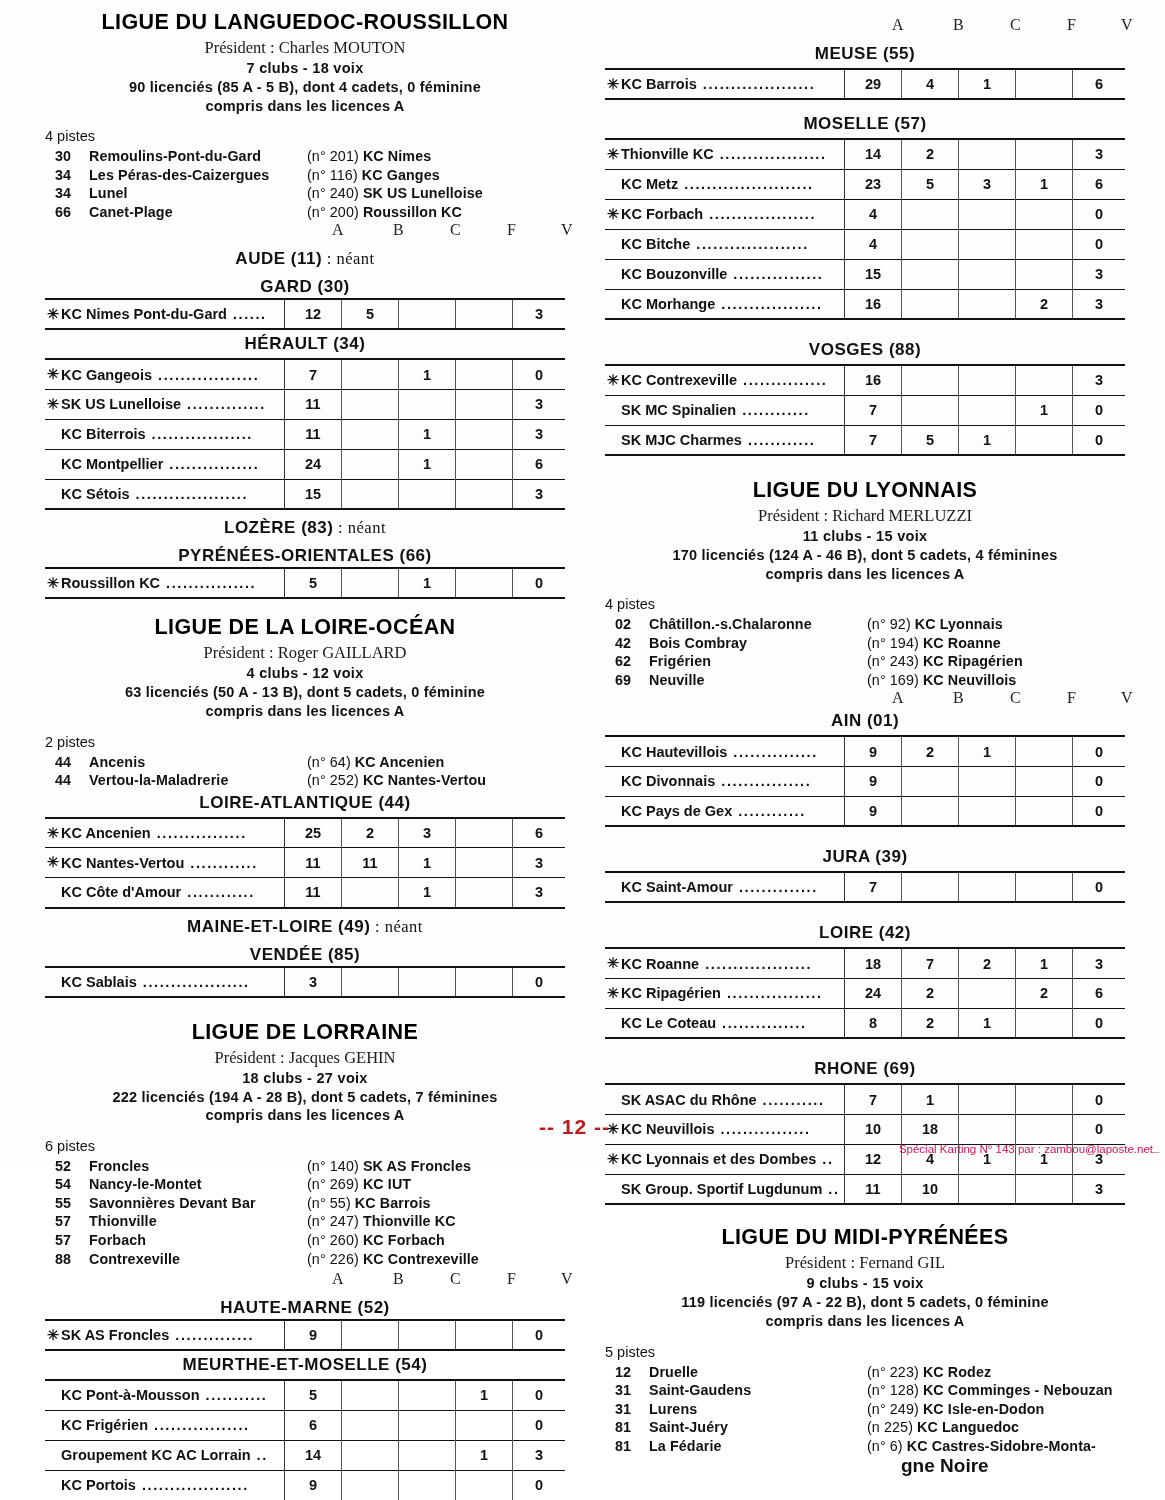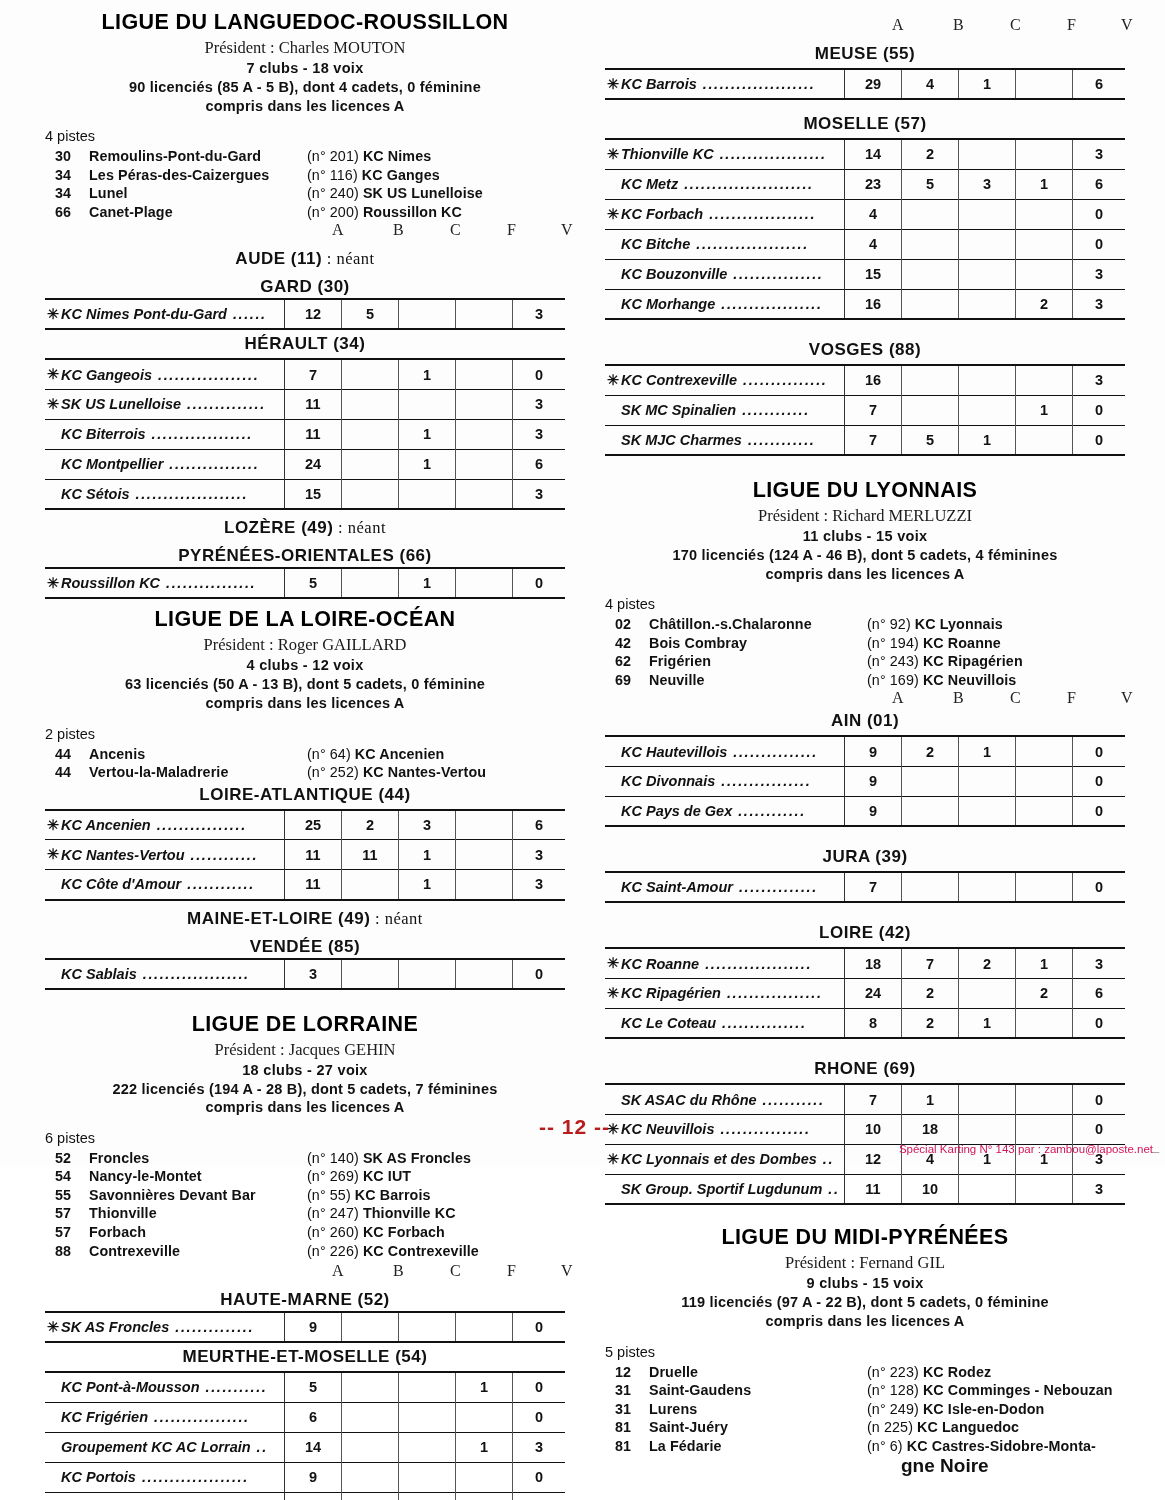--- a/index.html
+++ b/index.html
@@ -131,21 +131,20 @@
     text-align: center;
     font-size: 12px;
     line-height: 1;
     color: #111;
   }
   .c-name {
     position: relative;
     padding-left: 4px;
     white-space: nowrap;
     overflow: hidden;
-    font-style: italic;
   }
   .c-name .nm { }
   .c-name .dots {
     display: inline-block;
     letter-spacing: 1.6px;
     font-weight: bold;
     padding-left: 6px;
     color: #111;
     vertical-align: bottom;
   }
@@ -299,37 +298,37 @@
         <td class="c-name"><span class="nm">KC  Sétois</span><span class="dots">....................</span></td>
         <td class="c-val first">15</td>
         <td class="c-val"></td>
         <td class="c-val"></td>
         <td class="c-val"></td>
         <td class="c-v">3</td>
       </tr>
     </tbody>
       </table>
 
-    <div class="dept-title dept-neant tight"><span>LOZÈRE (49)</span><span class="neant"> : néant</span></div>
+    <div class="dept-title dept-neant tight"><span>LOZÈRE (83)</span><span class="neant"> : néant</span></div>
     <div class="dept-title tight">PYRÉNÉES-ORIENTALES (66)</div>
     <table class="tbl">
       <tbody>
           <tr>
         <td class="c-star">✳</td>
         <td class="c-name"><span class="nm">Roussillon  KC</span><span class="dots">................</span></td>
         <td class="c-val first">5</td>
         <td class="c-val"></td>
         <td class="c-val">1</td>
         <td class="c-val"></td>
         <td class="c-v">0</td>
       </tr>
     </tbody>
       </table>
 
-    <div class="league" style="margin-top:8px">
+    <div class="league" style="margin-top:16px">
       <div class="league-title">LIGUE DE LA LOIRE-OCÉAN</div>
       <div class="league-pres">Président  :  Roger  GAILLARD</div>
       <div class="league-clubs">4 clubs - 12 voix</div>
       <div class="league-lic">63 licenciés (50 A - 13 B), dont 5 cadets, 0 féminine</div>
       <div class="league-lic">compris dans les licences A</div>
     </div>
     <div class="pistes-count">2 pistes</div>
     <div class="piste-list">
       <div class="piste-row">
         <span class="piste-dept">44</span>

